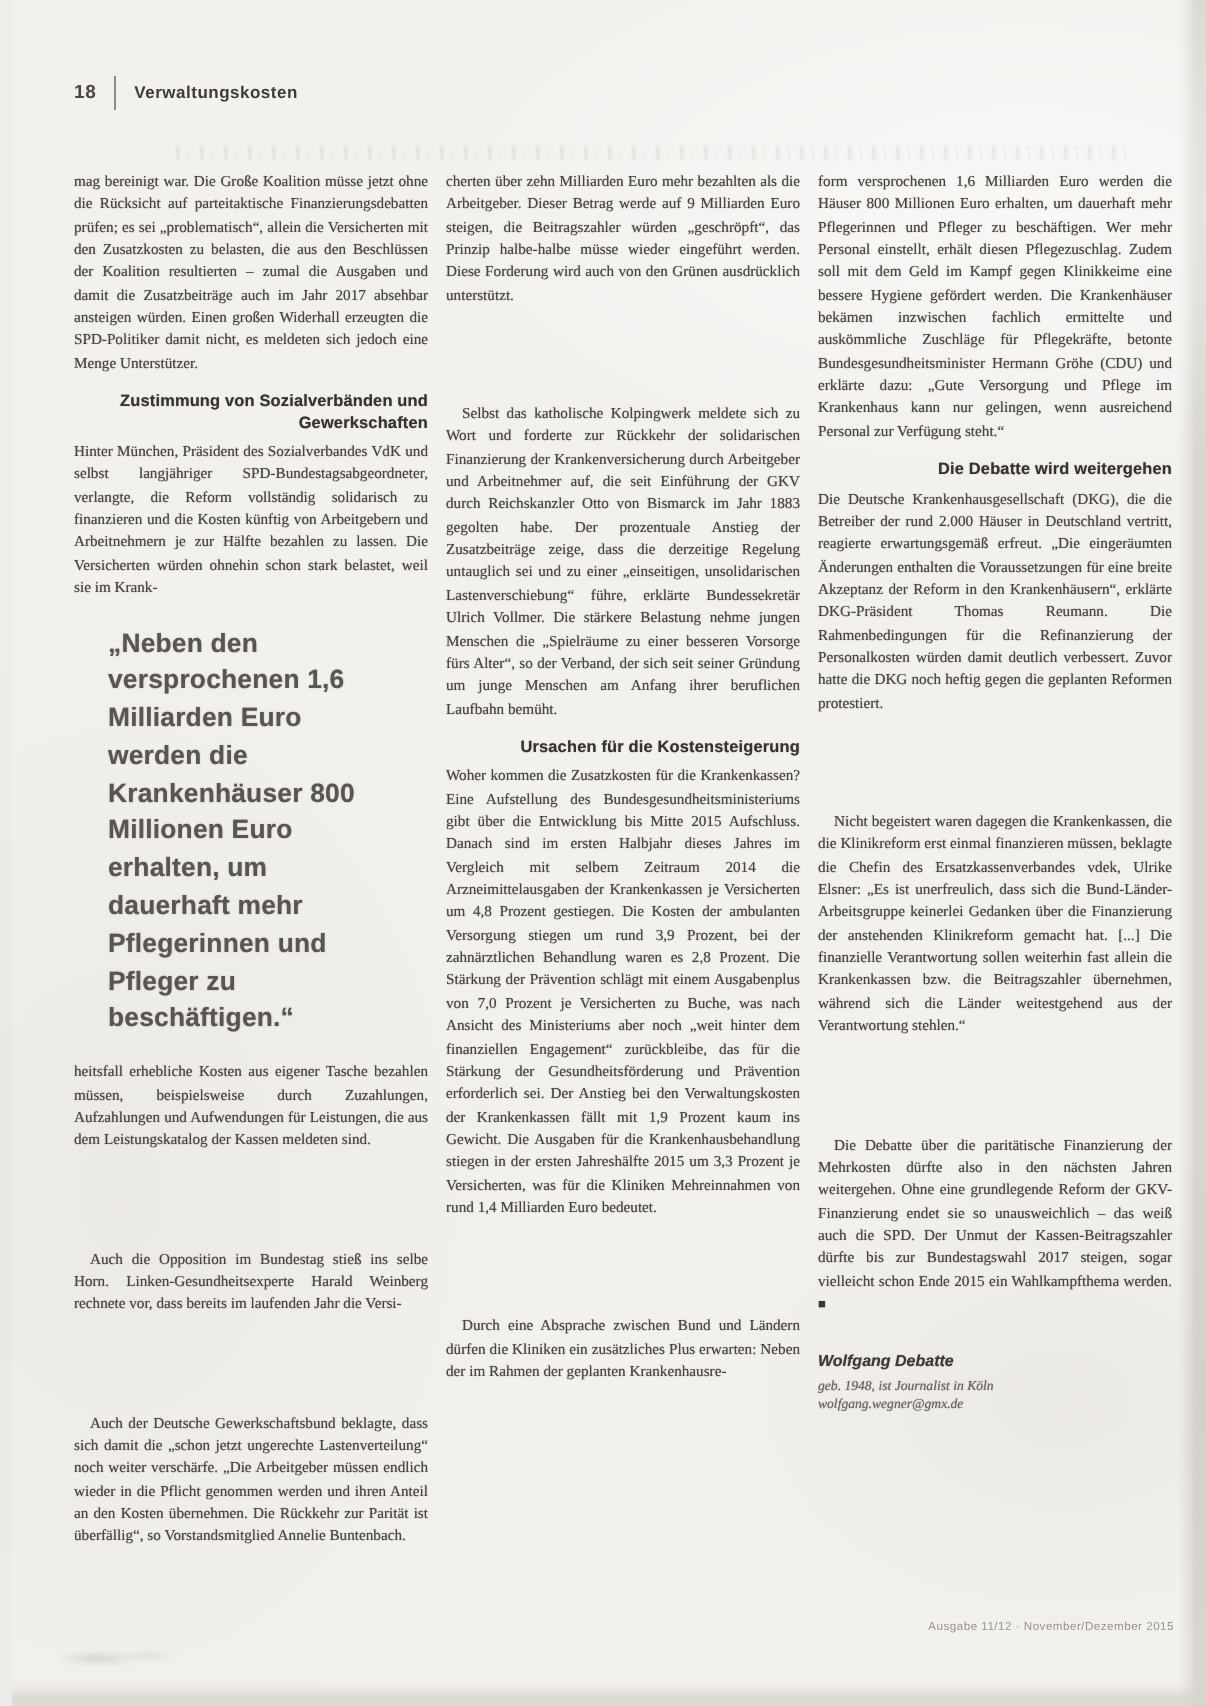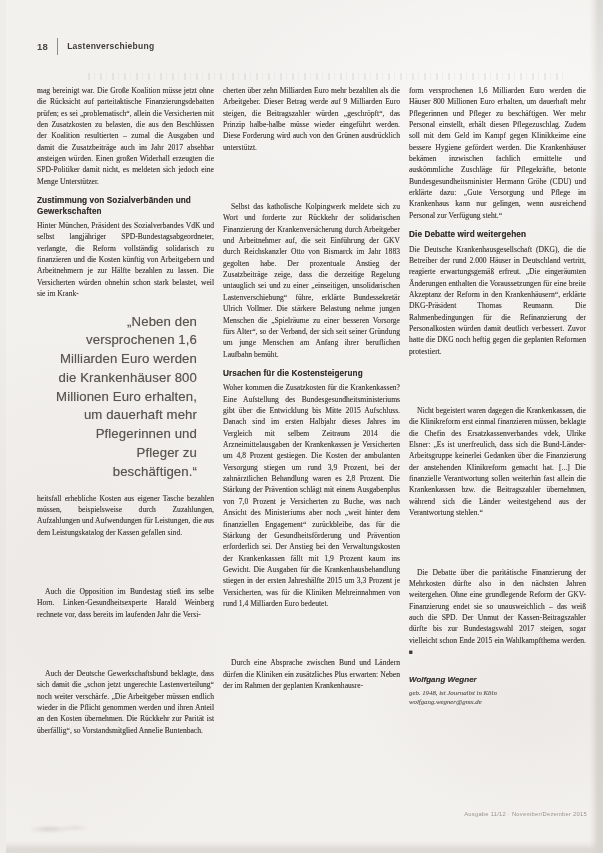--- a/index.html
+++ b/index.html
@@ -29,23 +29,23 @@
   .artifact-top { position:absolute; left:88px; top:73px; width:478px; height:7px; opacity:.45; filter:blur(.6px);
     background:repeating-linear-gradient(90deg, rgba(105,99,92,0.22) 0 2px, transparent 2px 6px, rgba(105,99,92,0.12) 6px 7px, transparent 7px 12px); }
 
   
   .cols { position:absolute; left:37px; top:85px; width:553px; display:flex; gap:9px; }
   .col { width:177px; font-size:7.6px; line-height:11.35px; color:#49453f;
          text-align:justify; text-shadow:0 0 0.55px rgba(73,66,58,0.65); filter:blur(0.22px); }
   .col p { margin:0; }
   .col p.ind { text-indent:8px;margin-top:48px; }
   .col h3 { font-family:"Liberation Sans", sans-serif; font-size:8.2px; line-height:10.5px;
-            color:#36332e; margin:9px 0 3px; text-align:left; letter-spacing:0.1px; }
-  .quote { font-family:"Liberation Sans", sans-serif; font-weight:normal; font-size:13.2px;
-           line-height:18.8px; color:#59554f; text-align:right; margin:13px 17px 11px;
+            color:#36332e; margin:9px 0 3px; text-align:right; letter-spacing:0.1px; }
+  .quote { font-family:"Liberation Sans", sans-serif; font-weight:bold; font-size:13.2px;
+           line-height:18.8px; color:#59554f; text-align:left; margin:13px 17px 11px;
            letter-spacing:0.1px; text-shadow:0 0 0.7px rgba(90,85,79,0.55); }
   .endmark { font-size:6.5px; color:#3c3935; letter-spacing:1px; }
 
   
   .authorblock { margin-top:17px; text-align:left; }
   .author-name { font-family:"Liberation Sans", sans-serif; font-style:italic; font-weight:bold;
                  font-size:8px; color:#3e3b36; display:block; margin-bottom:2px; }
   .author-bio { font-style:italic; font-size:6.8px; line-height:9.5px; color:#6b665f; display:block; }
 
   
@@ -58,54 +58,54 @@
                radial-gradient(ellipse 30% 35% at 70% 45%, rgba(110,104,96,0.22), transparent 75%); }
 </style>
 </head>
 <body>
 
 <div class="scan">
 
   <header class="pagehead">
     <span class="pagenum">18</span>
     <span class="headrule"></span>
-    <span class="sectiontitle">Lastenverschiebung</span>
+    <span class="sectiontitle">Verwaltungskosten</span>
   </header>
 
   <div class="artifact-top"></div>
 
   <main class="cols">
 
     <div class="col">
       <p>mag bereinigt war. Die Große Koalition müsse jetzt ohne die Rücksicht auf parteitaktische Finanzierungsdebatten prüfen; es sei „problematisch“, allein die Versicherten mit den Zusatzkosten zu belasten, die aus den Beschlüssen der Koalition resultierten – zumal die Ausgaben und damit die Zusatzbeiträge auch im Jahr 2017 absehbar ansteigen würden. Einen großen Widerhall erzeugten die SPD-Politiker damit nicht, es meldeten sich jedoch eine Menge Unterstützer.</p>
       <h3>Zustimmung von Sozialverbänden und Gewerkschaften</h3>
       <p>Hinter München, Präsident des Sozialverbandes VdK und selbst langjähriger SPD-Bundestagsabgeordneter, verlangte, die Reform vollständig solidarisch zu finanzieren und die Kosten künftig von Arbeitgebern und Arbeitnehmern je zur Hälfte bezahlen zu lassen. Die Versicherten würden ohnehin schon stark belastet, weil sie im Krank-</p>
       <div class="quote">„Neben den versprochenen 1,6 Milliarden Euro werden die Krankenhäuser 800 Millionen Euro erhalten, um dauerhaft mehr Pflegerinnen und Pfleger zu beschäftigen.“</div>
-      <p>heitsfall erhebliche Kosten aus eigener Tasche bezahlen müssen, beispielsweise durch Zuzahlungen, Aufzahlungen und Aufwendungen für Leistungen, die aus dem Leistungskatalog der Kassen gefallen sind.</p>
+      <p>heitsfall erhebliche Kosten aus eigener Tasche bezahlen müssen, beispielsweise durch Zuzahlungen, Aufzahlungen und Aufwendungen für Leistungen, die aus dem Leistungskatalog der Kassen meldeten sind.</p>
       <p class="ind">Auch die Opposition im Bundestag stieß ins selbe Horn. Linken-Gesundheitsexperte Harald Weinberg rechnete vor, dass bereits im laufenden Jahr die Versi-</p>
       <p class="ind">Auch der Deutsche Gewerkschaftsbund beklagte, dass sich damit die „schon jetzt ungerechte Lastenverteilung“ noch weiter verschärfe. „Die Arbeitgeber müssen endlich wieder in die Pflicht genommen werden und ihren Anteil an den Kosten übernehmen. Die Rückkehr zur Parität ist überfällig“, so Vorstandsmitglied Annelie Buntenbach.</p>
     </div>
 
     <div class="col">
       <p>cherten über zehn Milliarden Euro mehr bezahlten als die Arbeitgeber. Dieser Betrag werde auf 9 Milliarden Euro steigen, die Beitragszahler würden „geschröpft“, das Prinzip halbe-halbe müsse wieder eingeführt werden. Diese Forderung wird auch von den Grünen ausdrücklich unterstützt.</p>
       <p class="ind">Selbst das katholische Kolpingwerk meldete sich zu Wort und forderte zur Rückkehr der solidarischen Finanzierung der Krankenversicherung durch Arbeitgeber und Arbeitnehmer auf, die seit Einführung der GKV durch Reichskanzler Otto von Bismarck im Jahr 1883 gegolten habe. Der prozentuale Anstieg der Zusatzbeiträge zeige, dass die derzeitige Regelung untauglich sei und zu einer „einseitigen, unsolidarischen Lastenverschiebung“ führe, erklärte Bundessekretär Ulrich Vollmer. Die stärkere Belastung nehme jungen Menschen die „Spielräume zu einer besseren Vorsorge fürs Alter“, so der Verband, der sich seit seiner Gründung um junge Menschen am Anfang ihrer beruflichen Laufbahn bemüht.</p>
       <h3>Ursachen für die Kostensteigerung</h3>
       <p>Woher kommen die Zusatzkosten für die Krankenkassen? Eine Aufstellung des Bundesgesundheitsministeriums gibt über die Entwicklung bis Mitte 2015 Aufschluss. Danach sind im ersten Halbjahr dieses Jahres im Vergleich mit selbem Zeitraum 2014 die Arzneimittelausgaben der Krankenkassen je Versicherten um 4,8 Prozent gestiegen. Die Kosten der ambulanten Versorgung stiegen um rund 3,9 Prozent, bei der zahnärztlichen Behandlung waren es 2,8 Prozent. Die Stärkung der Prävention schlägt mit einem Ausgabenplus von 7,0 Prozent je Versicherten zu Buche, was nach Ansicht des Ministeriums aber noch „weit hinter dem finanziellen Engagement“ zurückbleibe, das für die Stärkung der Gesundheitsförderung und Prävention erforderlich sei. Der Anstieg bei den Verwaltungskosten der Krankenkassen fällt mit 1,9 Prozent kaum ins Gewicht. Die Ausgaben für die Krankenhausbehandlung stiegen in der ersten Jahreshälfte 2015 um 3,3 Prozent je Versicherten, was für die Kliniken Mehreinnahmen von rund 1,4 Milliarden Euro bedeutet.</p>
       <p class="ind">Durch eine Absprache zwischen Bund und Ländern dürfen die Kliniken ein zusätzliches Plus erwarten: Neben der im Rahmen der geplanten Krankenhausre-</p>
     </div>
 
     <div class="col">
       <p>form versprochenen 1,6 Milliarden Euro werden die Häuser 800 Millionen Euro erhalten, um dauerhaft mehr Pflegerinnen und Pfleger zu beschäftigen. Wer mehr Personal einstellt, erhält diesen Pflegezuschlag. Zudem soll mit dem Geld im Kampf gegen Klinikkeime eine bessere Hygiene gefördert werden. Die Krankenhäuser bekämen inzwischen fachlich ermittelte und auskömmliche Zuschläge für Pflegekräfte, betonte Bundesgesundheitsminister Hermann Gröhe (CDU) und erklärte dazu: „Gute Versorgung und Pflege im Krankenhaus kann nur gelingen, wenn ausreichend Personal zur Verfügung steht.“</p>
       <h3>Die Debatte wird weitergehen</h3>
       <p>Die Deutsche Krankenhausgesellschaft (DKG), die die Betreiber der rund 2.000 Häuser in Deutschland vertritt, reagierte erwartungsgemäß erfreut. „Die eingeräumten Änderungen enthalten die Voraussetzungen für eine breite Akzeptanz der Reform in den Krankenhäusern“, erklärte DKG-Präsident Thomas Reumann. Die Rahmenbedingungen für die Refinanzierung der Personalkosten würden damit deutlich verbessert. Zuvor hatte die DKG noch heftig gegen die geplanten Reformen protestiert.</p>
       <p class="ind">Nicht begeistert waren dagegen die Krankenkassen, die die Klinikreform erst einmal finanzieren müssen, beklagte die Chefin des Ersatzkassenverbandes vdek, Ulrike Elsner: „Es ist unerfreulich, dass sich die Bund-Länder-Arbeitsgruppe keinerlei Gedanken über die Finanzierung der anstehenden Klinikreform gemacht hat. [...] Die finanzielle Verantwortung sollen weiterhin fast allein die Krankenkassen bzw. die Beitragszahler übernehmen, während sich die Länder weitestgehend aus der Verantwortung stehlen.“</p>
       <p class="ind"><span>Die Debatte über die paritätische Finanzierung der Mehrkosten dürfte also in den nächsten Jahren weitergehen. Ohne eine grundlegende Reform der GKV-Finanzierung endet sie so unausweichlich – das weiß auch die SPD. Der Unmut der Kassen-Beitragszahler dürfte bis zur Bundestagswahl 2017 steigen, sogar vielleicht schon Ende 2015 ein Wahlkampfthema werden.</span> <span class="endmark">■</span></p>
 
       <div class="authorblock">
-        <span class="author-name">Wolfgang Wegner</span>
+        <span class="author-name">Wolfgang Debatte</span>
         <span class="author-bio">geb. 1948, ist Journalist in Köln</span>
         <span class="author-bio">wolfgang.wegner@gmx.de</span>
       </div>
     </div>
 
   </main>
 
   <div class="pagefoot">Ausgabe 11/12 · November/Dezember 2015</div>
 
   <div class="smudge"></div>

